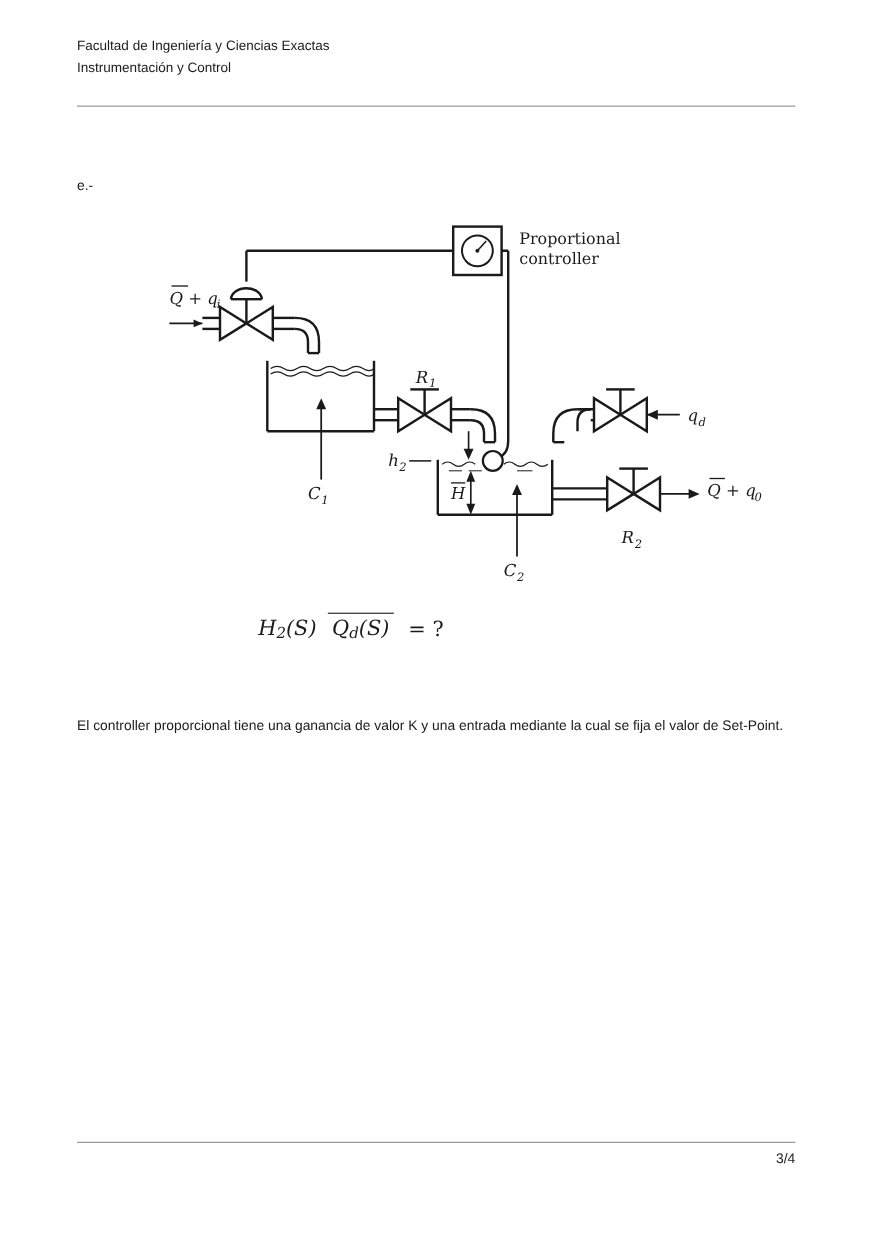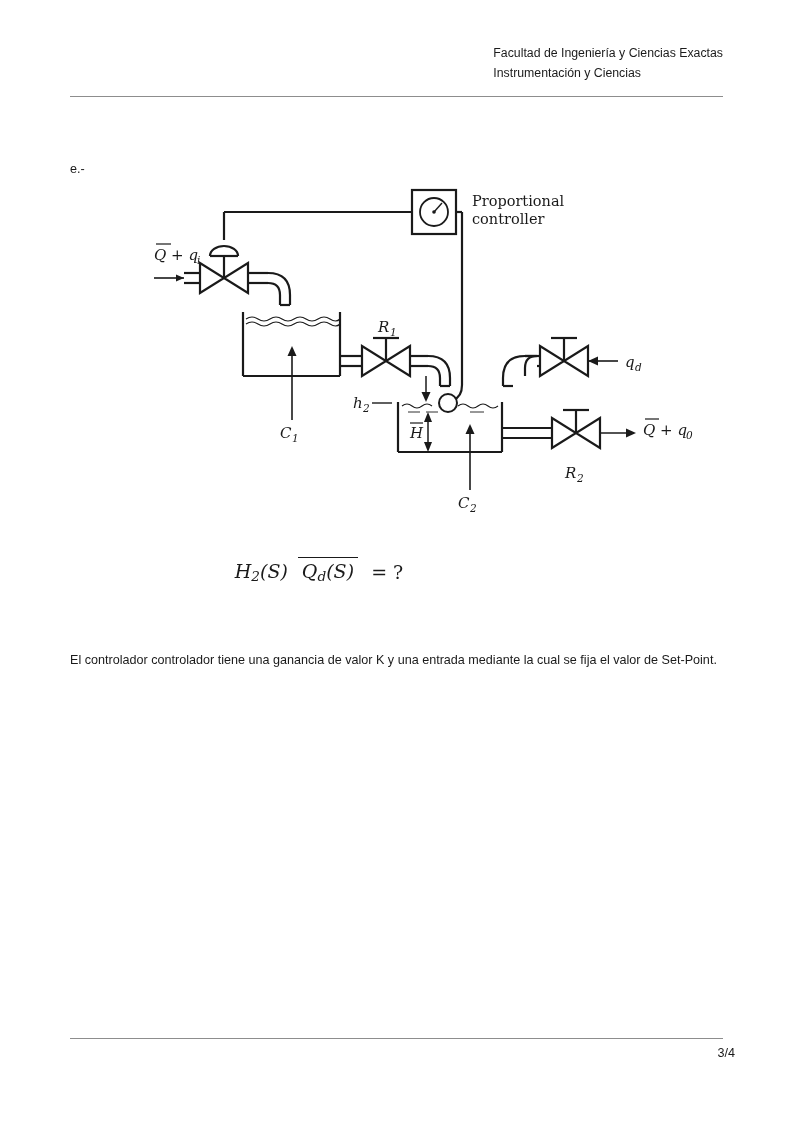--- a/index.html
+++ b/index.html
@@ -23,22 +23,21 @@
     width: 793px;
     height: 1121px;
   }
   .header {
     position: absolute;
     left: 70px;
     top: 32px;
     width: 653px;
     display: flex;
     align-items: flex-start;
-    justify-content: flex-end;
-    margin-top: 12px;
+    justify-content: flex-start;
   }
   .header-lines {
     font-size: 12.3px;
     line-height: 19.5px;
     color: #1b1b1b;
   }
   .header-lines div { white-space: nowrap; }
 
   .logo-wrap {
     display: flex;
@@ -111,21 +110,21 @@
     position: absolute;
     left: 70px;
     top: 162px;
     font-size: 12.6px;
     color: #1a1a1a;
   }
 
   .figure {
     position: absolute;
     left: 140px;
-    top: 180px;
+    top: 196px;
     width: 560px;
     height: 340px;
     text-align: right;
   }
 
   .formula {
     position: absolute;
     left: 0;
     top: 560px;
     width: 634px;
@@ -156,37 +155,37 @@
     top: 652px;
     width: 653px;
     font-size: 12.6px;
     line-height: 17px;
     text-align: justify;
     color: #1a1a1a;
   }
 
   .page-number {
     position: absolute;
-    right: 58px;
+    right: 70px;
     top: 1046px;
     font-size: 12.6px;
     color: #1a1a1a;
   }
 
   svg text { font-family: "DejaVu Serif", serif; }
 </style>
 </head>
 <body>
 
 <div class="page">
 
   <div class="header">
     <div class="header-lines">
       <div>Facultad de Ingeniería y Ciencias Exactas</div>
-      <div>Instrumentación y Ciencias</div>
+      <div>Instrumentación y Control</div>
     </div>
   </div>
 
   <div class="rule rule-top"></div>
 
   <div class="item-label">e.-</div>
 
   <div class="figure">
     <svg width="560" height="340" viewBox="0 0 560 340">
       <g fill="none" stroke="#1a1a1a" stroke-width="2.2">
@@ -342,17 +341,17 @@
   </div>
 
   <div class="formula">
     <span class="frac">
       <span class="num"><i>H</i><span class="sub">2</span><span>(S)</span></span>
       <span class="den"><i>Q</i><span class="sub">d</span><span>(S)</span></span>
     </span>
     <span class="eqq">= ?</span>
   </div>
 
-  <div class="paragraph">El controlador controlador tiene una ganancia de valor K y una entrada mediante la cual se fija el valor de Set-Point.</div>
+  <div class="paragraph">El controller proporcional tiene una ganancia de valor K y una entrada mediante la cual se fija el valor de Set-Point.</div>
 
   <div class="rule rule-bottom"></div>
   <div class="page-number">3/4</div>
 </div>
 
 </body></html>

